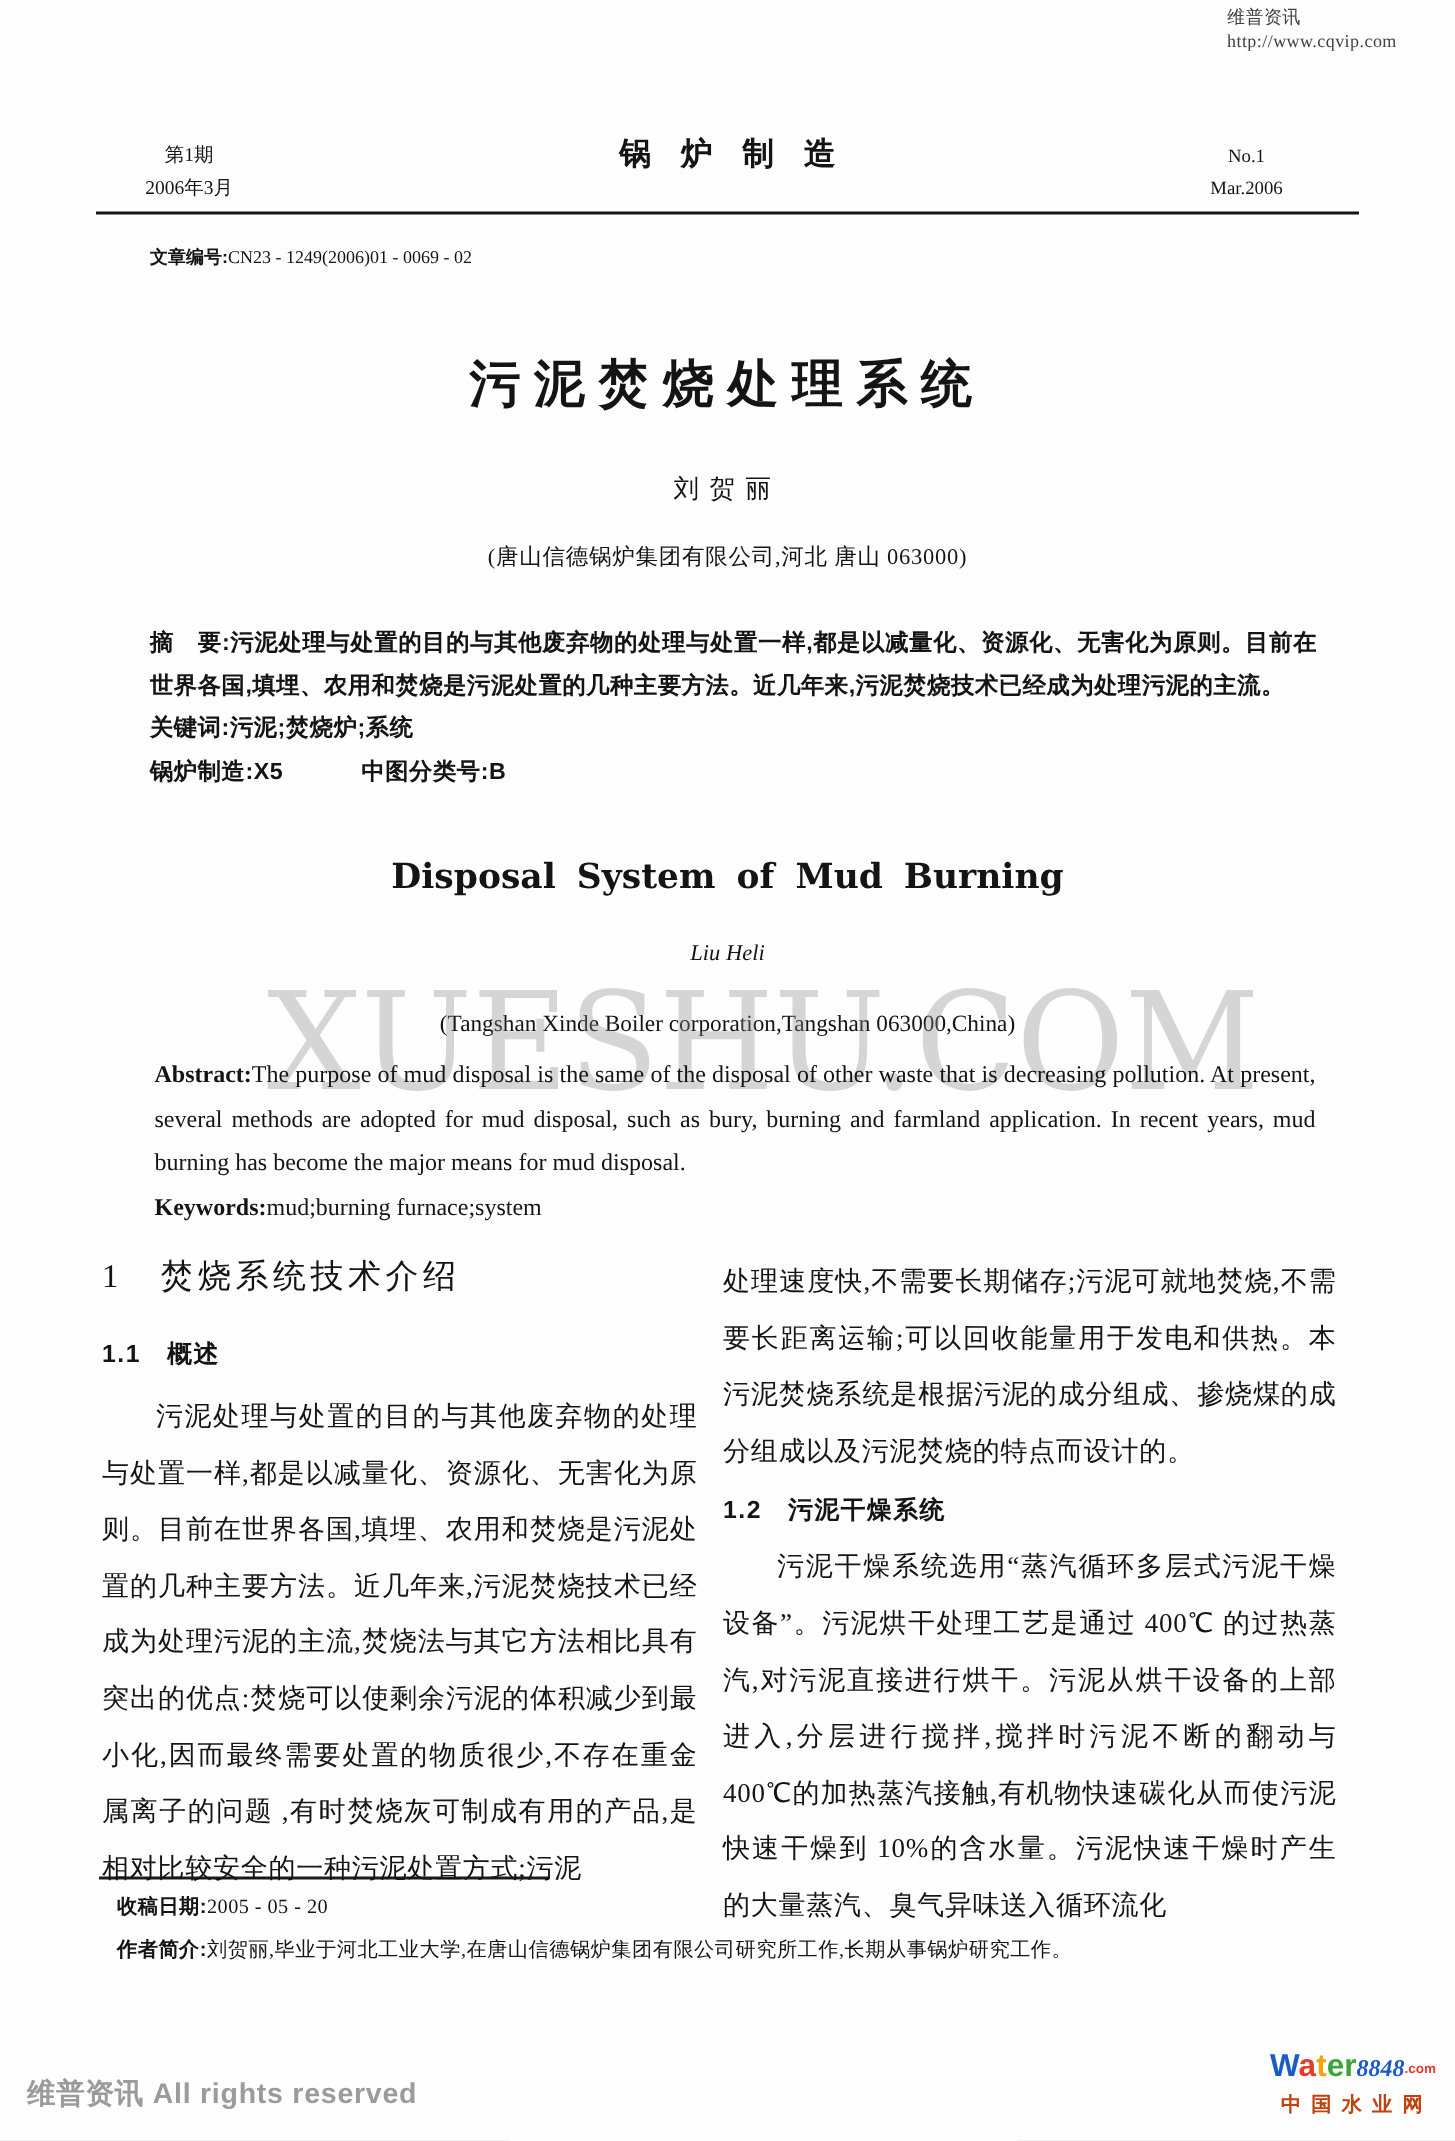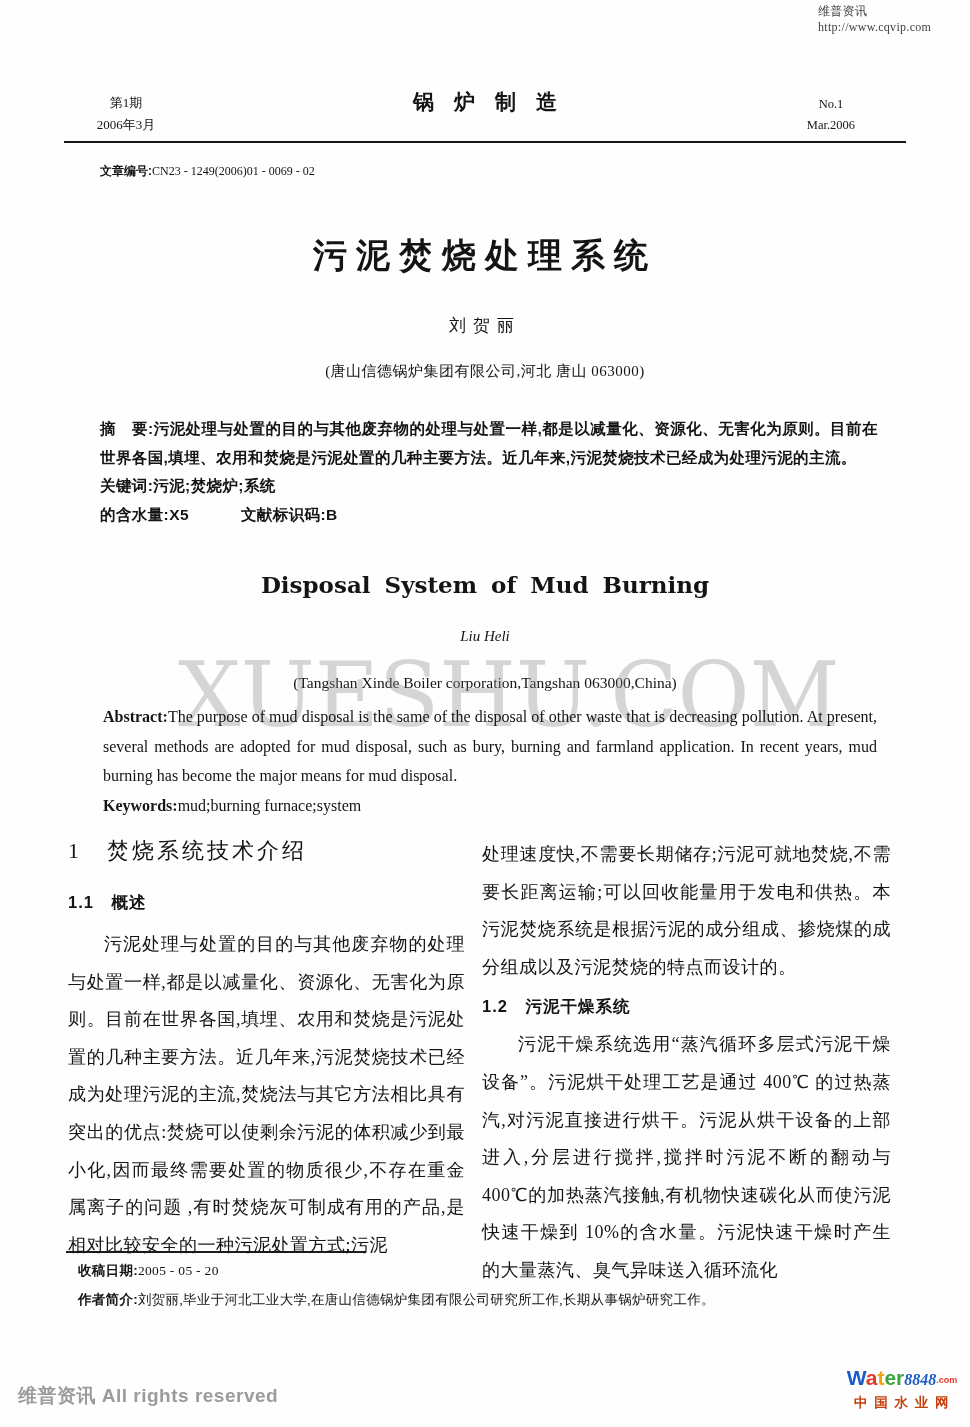--- a/index.html
+++ b/index.html
@@ -106,21 +106,21 @@
   <div class="abs affil-cn">(唐山信德锅炉集团有限公司,河北 唐山 063000)</div>
 
   <div class="abs abs-block">
     <div>
       <span class="lbl">摘　要:</span><span>污泥处理与处置的目的与其他废弃物的处理与处置一样,都是以减量化、资源化、无害化为原则。目前在世界各国,填埋、农用和焚烧是污泥处置的几种主要方法。近几年来,污泥焚烧技术已经成为处理污泥的主流。</span>
     </div>
     <div>
       <span class="lbl">关键词:</span><span>污泥;焚烧炉;系统</span>
     </div>
     <div>
-      <span class="lbl">的含水量:</span><span>X5</span><span class="clc-gap"></span><span class="lbl">文献标识码:</span><span>B</span>
+      <span class="lbl">锅炉制造:</span><span>X5</span><span class="clc-gap"></span><span class="lbl">中图分类号:</span><span>B</span>
     </div>
   </div>
 
   <div class="abs center-wm">XUESHU.COM</div>
 
   <div class="abs title-en">Disposal System of Mud Burning</div>
   <div class="abs author-en">Liu Heli</div>
   <div class="abs affil-en">(Tangshan Xinde Boiler corporation,Tangshan 063000,China)</div>
 
   <div class="abs abs-en">

